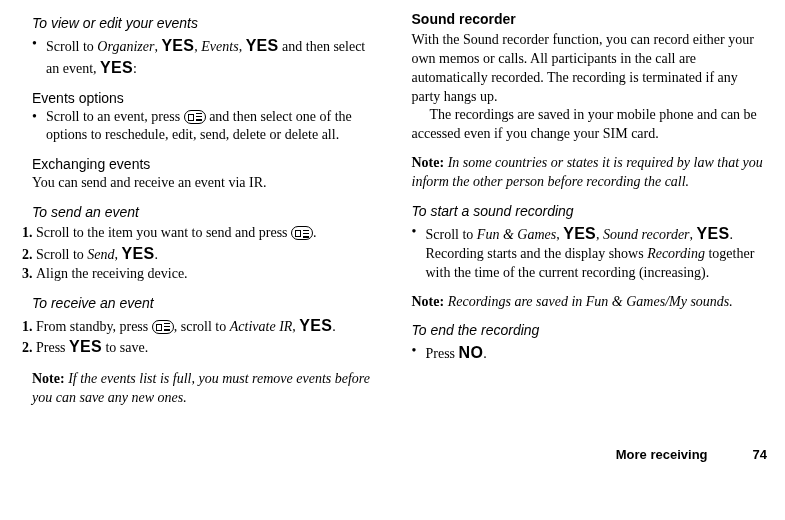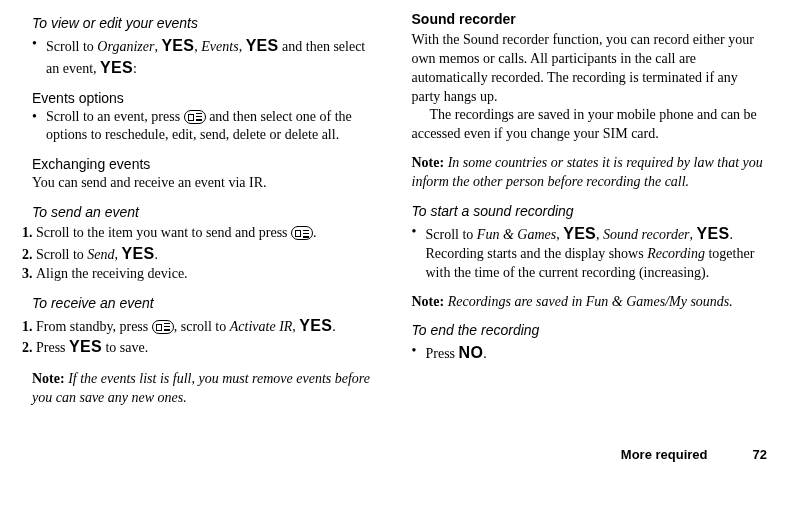--- a/index.html
+++ b/index.html
@@ -197,14 +197,14 @@
     <div class="subhead-italic" style="padding-left:0;">To end the recording</div>
     <ul class="bullet" style="padding-left:0;">
       <li>
         <span>Press </span><span class="smallcaps">NO</span><span>.</span>
       </li>
     </ul>
   </div>
 </div>
 
 <div class="footer">
-  <span>More required</span><span class="pagenum">72</span>
+  <span>More receiving</span><span class="pagenum">74</span>
 </div>
 
 </body></html>

